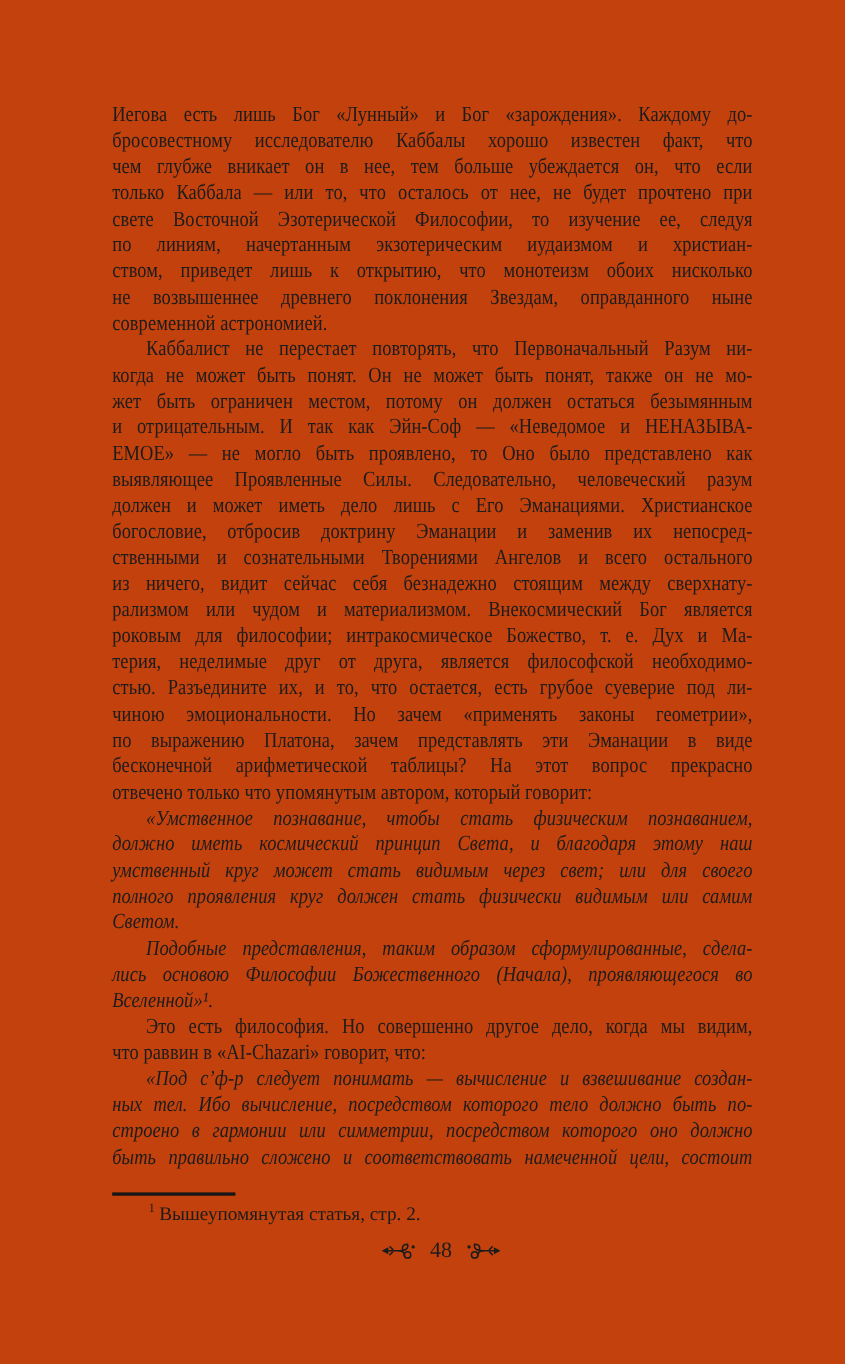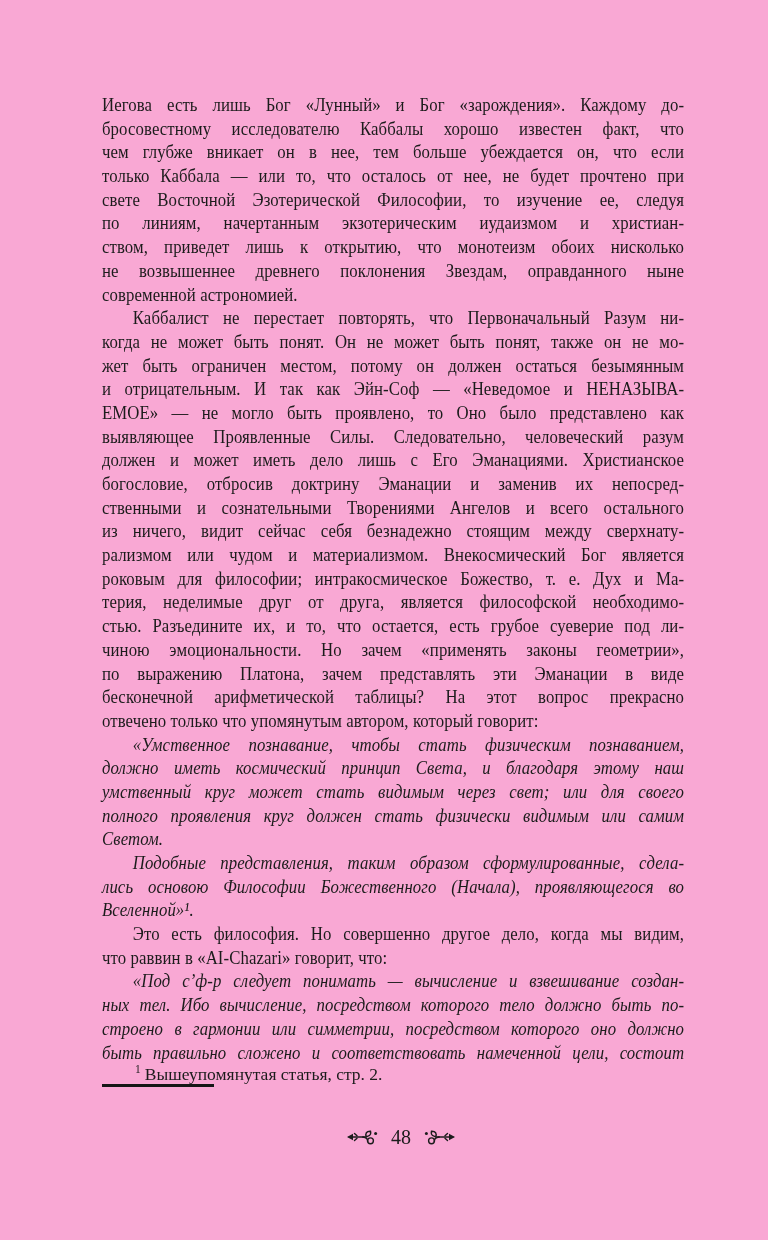--- a/index.html
+++ b/index.html
@@ -1,20 +1,20 @@
 <!DOCTYPE html>
 <html><head>
 <meta charset="utf-8">
 <style>
   html, body { margin: 0; padding: 0; background: #ffffff; }
   .page {
     position: relative;
     width: 768px;
     height: 1240px;
-    background: #f9a8d4;
+    background: #c2410c;
     font-family: "Liberation Serif", serif;
     color: #1c1c1c;
     overflow: hidden;
   }
   .text-body {
     position: absolute;
     left: 102px;
     top: 93px;
     width: 680px;
     transform: scaleX(0.856);
@@ -36,21 +36,21 @@
     position: absolute;
     left: 102px;
     top: 1084px;
     width: 112px;
     height: 2.5px;
     background: #161616;
   }
   .footnote {
     position: absolute;
     left: 102px;
-    top: 1063px;
+    top: 1092px;
     width: 582px;
     font-size: 17.5px;
     line-height: 22px;
     padding-left: 0;
     text-indent: 33px;
   }
   .footnote sup {
     font-size: 11.5px;
     line-height: 0;
     vertical-align: super;

